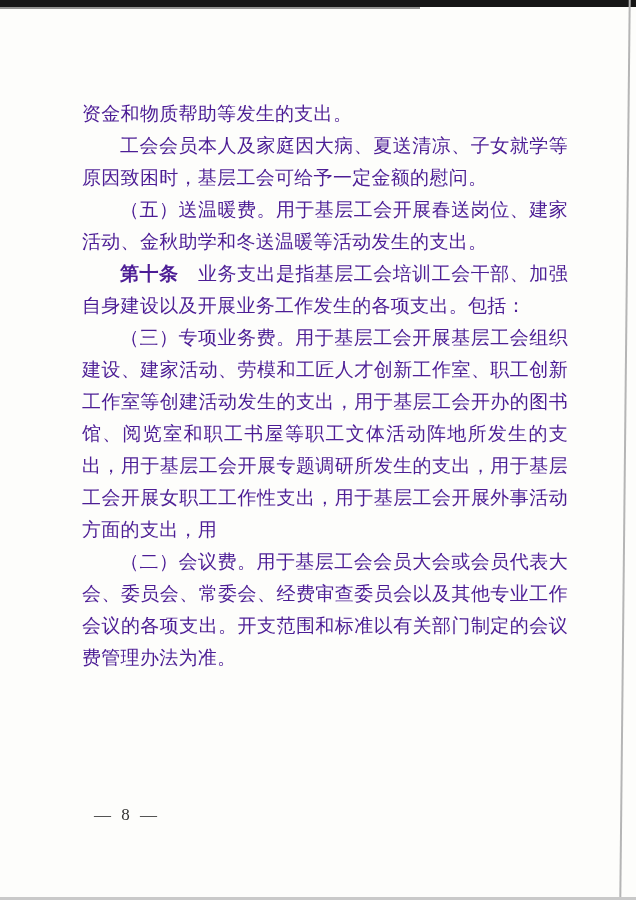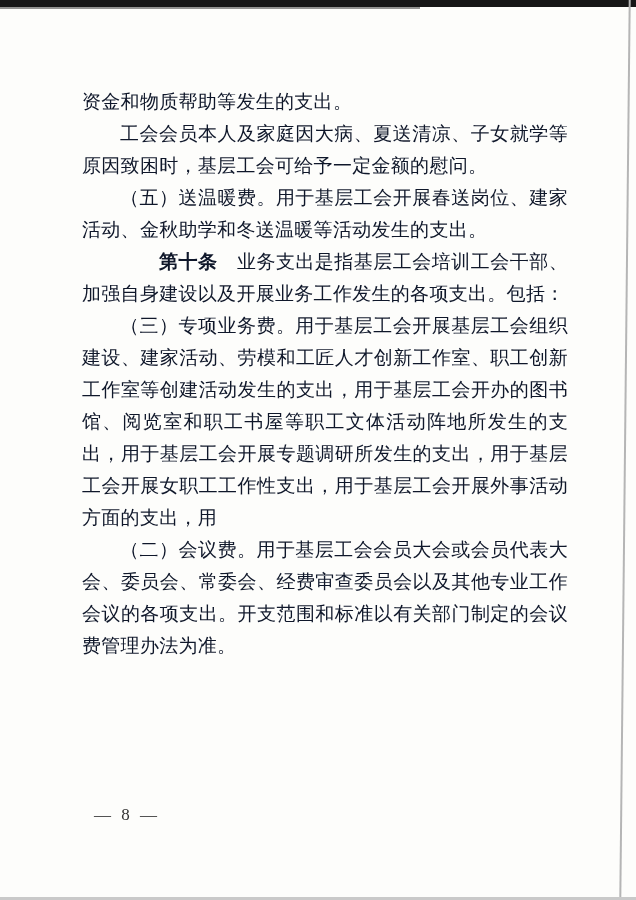--- a/index.html
+++ b/index.html
@@ -44,32 +44,32 @@
   
   .scan-line-bottom {
     position: absolute;
     bottom: 0; left: 0;
     width: 636px; height: 3px;
     background: #c9c9c9;
   }
   .text-block {
     position: absolute;
     left: 82px;
-    top: 86px;
+    top: 98px;
     width: 486px;
     font-size: 19px;
     line-height: 32px;
-    color: #0f172a;
+    color: #4c1d95;
     text-align: justify;
     text-justify: inter-ideograph;
     letter-spacing: 0.3px;
   }
   .para { margin: 0; padding: 0; }
   .para.indent { text-indent: 2em; }
-  .lead { font-weight: bold; margin-left: 39px; }
+  .lead { font-weight: bold; }
   .page-number {
     position: absolute;
     left: 94px;
     top: 805px;
     font-size: 17px;
     color: #333333;
     letter-spacing: 3px;
     font-family: "Liberation Serif", serif;
   }
 </style>

